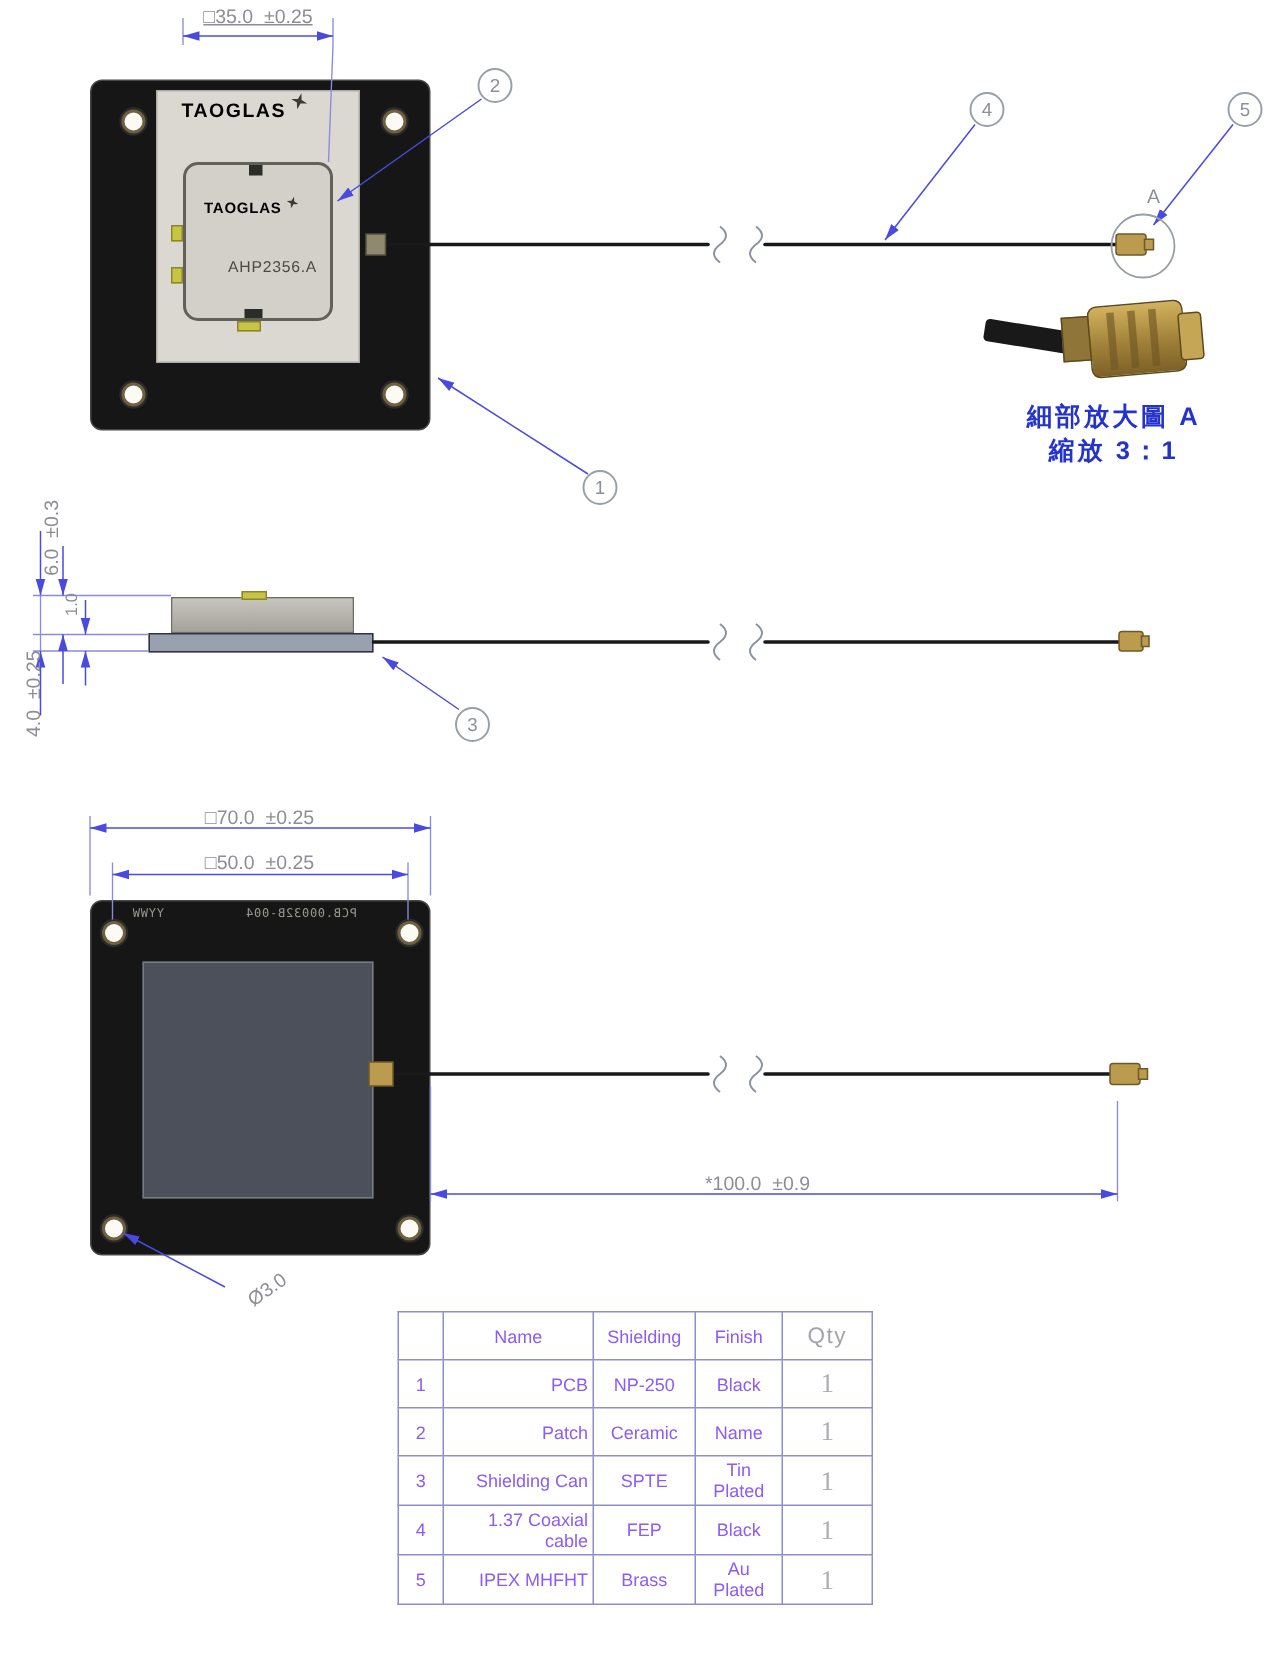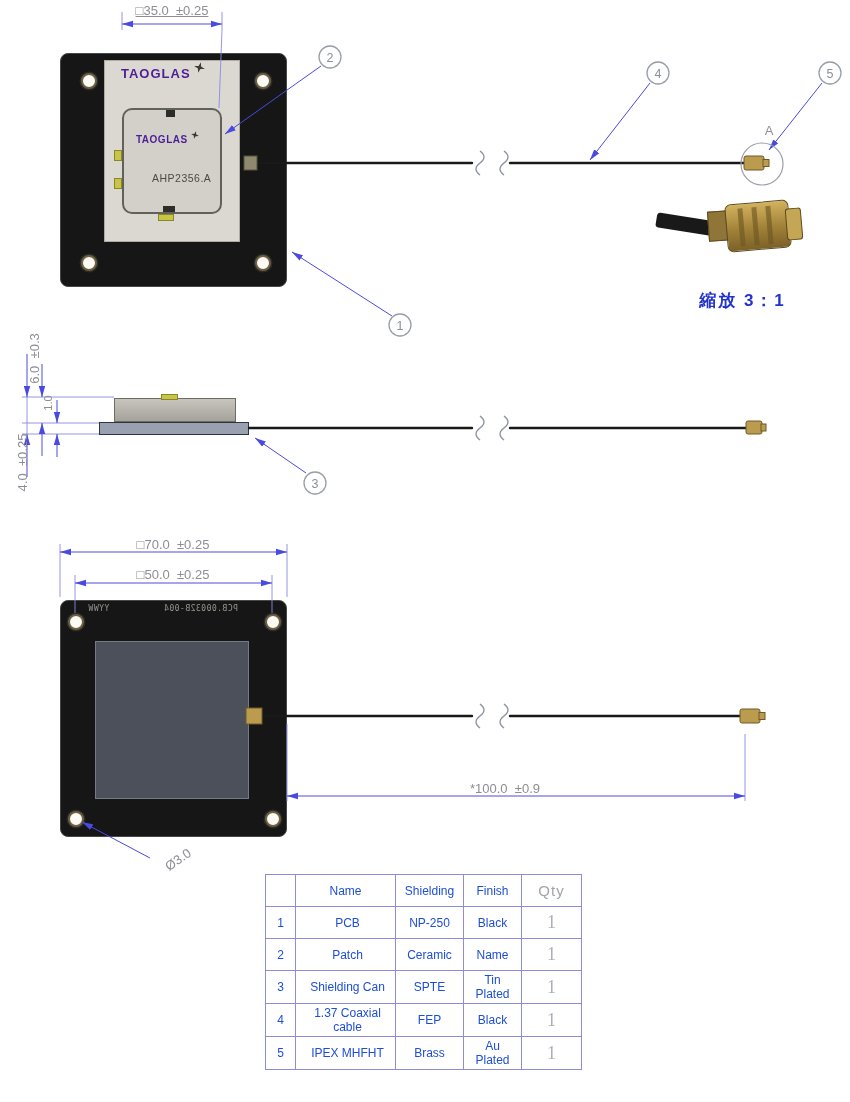--- a/index.html
+++ b/index.html
@@ -31,35 +31,35 @@
   .photo-body{position:absolute;left:726px;top:202px;width:62px;height:46px;border-radius:6px;
        background:linear-gradient(180deg,#d2b25e,#a18138 55%,#7c6128);border:1px solid #5c4a1d;transform:rotate(-5deg);}
   .ridge{position:absolute;top:4px;bottom:4px;width:5px;background:#6e5724;opacity:.65;}
   .photo-tip{position:absolute;left:786px;top:208px;width:14px;height:30px;background:#c5a654;border:1px solid #5c4a1d;border-radius:3px;transform:rotate(-5deg);}
 
   
   .dimtext{position:absolute;color:#8d8d96;font-size:13px;white-space:pre;text-align:center;}
   .rot90{transform:rotate(-90deg);}
   .cjk{position:absolute;left:660px;width:165px;color:#2433cc;font-weight:bold;font-size:17px;
        text-align:center;letter-spacing:2px;white-space:pre;}
-  .logo-row{position:absolute;display:flex;align-items:flex-start;gap:3px;color:#4c1d95;font-weight:bold;}
+  .logo-row{position:absolute;display:flex;align-items:flex-start;gap:3px;color:#000000;font-weight:bold;}
   .logo-main{left:121px;top:66px;font-size:13px;letter-spacing:1px;}
   .logo-inner{left:136px;top:134px;font-size:10px;letter-spacing:0.5px;}
   .model{position:absolute;left:152px;top:172px;font-size:10.5px;color:#4b4a42;letter-spacing:0.5px;}
   .marking{position:absolute;left:88px;top:604px;width:150px;display:flex;justify-content:space-between;
        transform:scaleX(-1);color:#97978f;font-size:8px;letter-spacing:0.5px;
        font-family:"DejaVu Sans Mono",monospace;}
   .a-label{position:absolute;left:758px;top:123px;width:22px;text-align:center;color:#8d9096;font-size:13px;}
 
   
   table.bom{position:absolute;left:265px;top:874px;width:316px;border-collapse:collapse;table-layout:fixed;background:#fff;}
-  table.bom td,table.bom th{border:1px solid #8d8dd0;font-size:12px;color:#1d4ed8;text-align:center;
+  table.bom td,table.bom th{border:1px solid #8d8dd0;font-size:12px;color:#8b5cf6;text-align:center;
        padding:2px 3px;height:32px;font-weight:normal;box-sizing:border-box;}
   table.bom th{height:32px;}
-  table.bom .name{text-align:center;padding-left:7px;}
+  table.bom .name{text-align:right;padding-left:7px;}
   table.bom th.qty{color:#a3a3ad;font-size:15px;letter-spacing:1px;}
   table.bom td.qtyv{color:#adadb8;font-size:18px;font-family:"Liberation Serif","DejaVu Serif",serif;}
 
   svg.overlay{position:absolute;left:0;top:0;pointer-events:none;}
   .balloon-num{fill:#8d9096;font-size:12.5px;font-family:"Liberation Sans","DejaVu Sans",sans-serif;}
 </style>
 </head>
 <body>
 
 <div class="canvas">
@@ -205,20 +205,21 @@
   </div>
   <div class="logo-row logo-inner">
     <span>TAOGLAS</span>
     <svg width="8" height="8" viewBox="0 0 12 12" style="margin-top:-3px;">
       <path d="M6,0 L7.4,4.6 L12,6 L7.4,7.4 L6,12 L4.6,7.4 L0,6 L4.6,4.6 Z" fill="#3a3933" transform="rotate(15 6 6)"></path>
     </svg>
   </div>
   <div class="model">AHP2356.A</div>
 
   <div class="a-label">A</div>
+  <div class="cjk" style="top:266px;">細部放大圖 A</div>
   <div class="cjk" style="top:289px;text-align:center;">縮放 3：1</div>
 
   <div class="dimtext rot90" style="left:-4px;top:351px;width:76px;">6.0  ±0.3</div>
   <div class="dimtext rot90" style="left:28px;top:397px;width:40px;font-size:11px;">1.0</div>
   <div class="dimtext rot90" style="left:-18px;top:455px;width:80px;">4.0  ±0.25</div>
 
   <div class="dimtext" style="left:108px;top:537px;width:130px;">□70.0  ±0.25</div>
   <div class="dimtext" style="left:108px;top:567px;width:130px;">□50.0  ±0.25</div>
   <div class="dimtext" style="left:440px;top:781px;width:130px;">*100.0  ±0.9</div>
   <div class="dimtext" style="left:146px;top:852px;width:64px;transform:rotate(-35deg);">Ø3.0</div>

